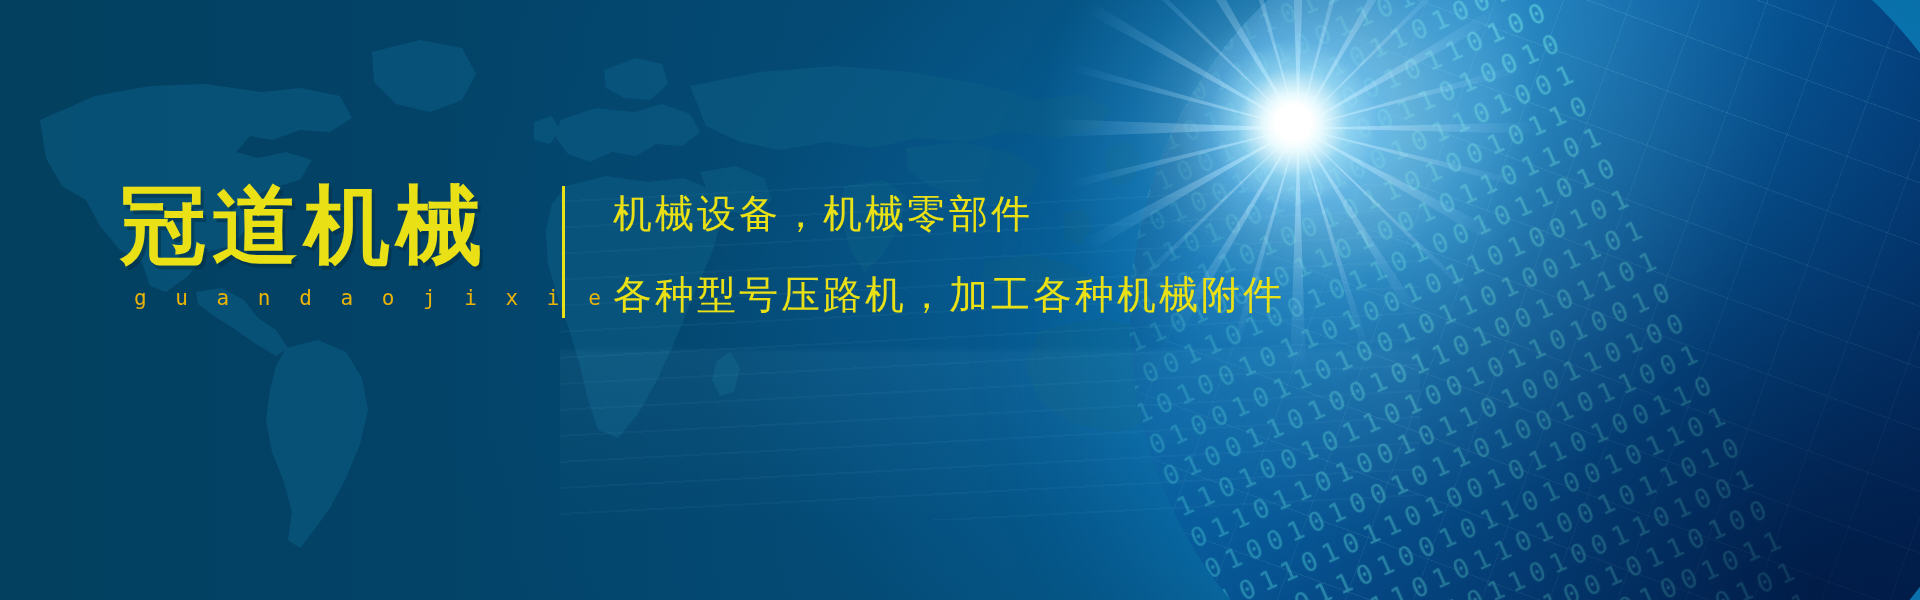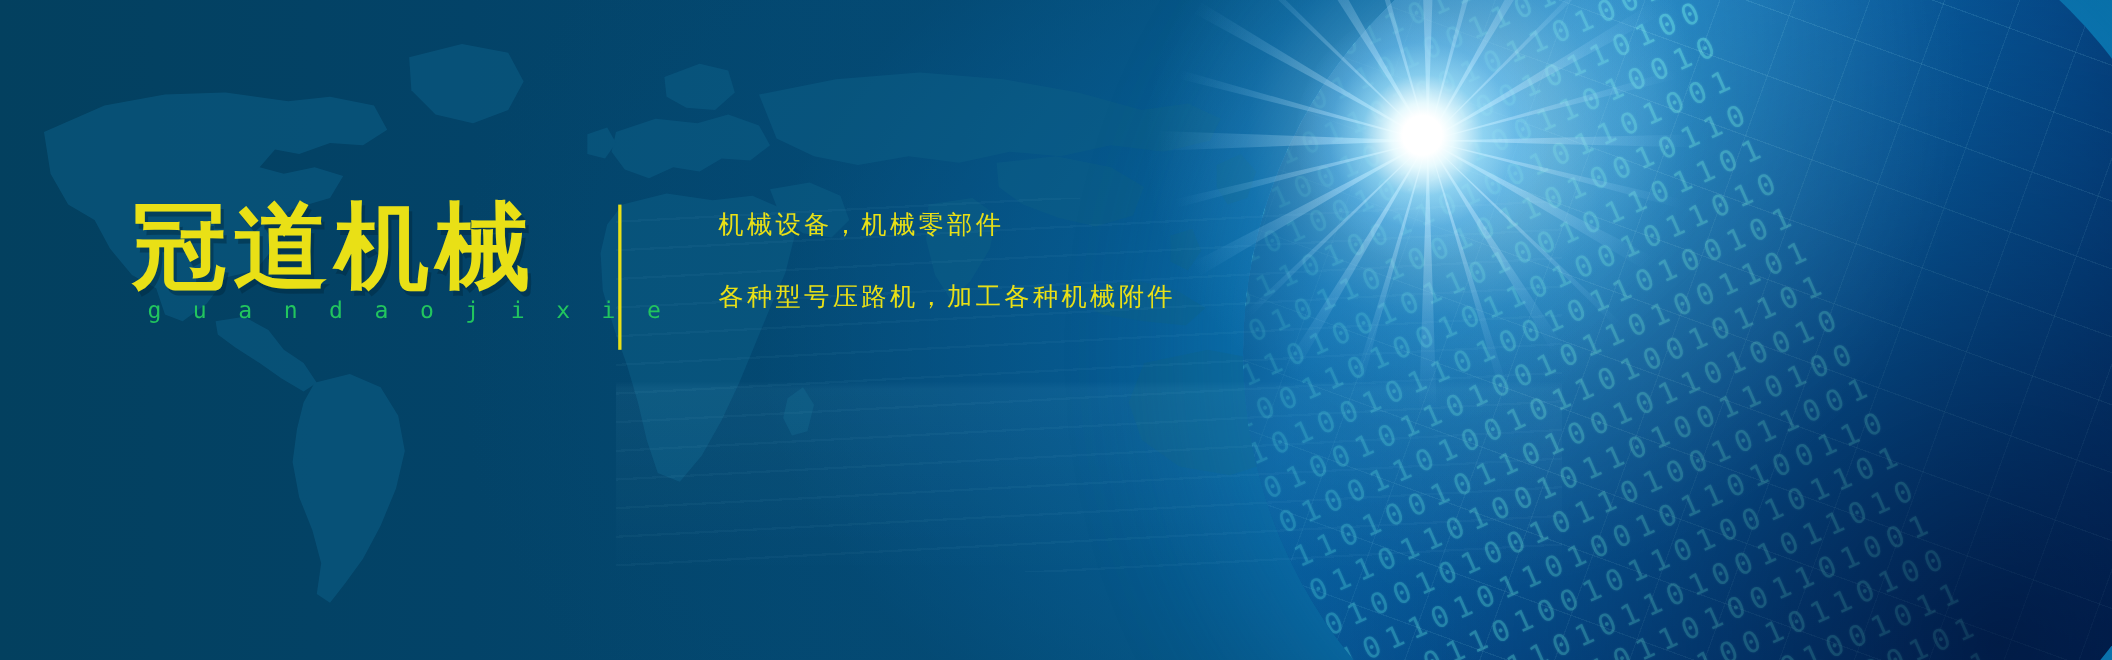--- a/index.html
+++ b/index.html
@@ -165,22 +165,22 @@
     color: #e9e016;
     font-family: "DejaVu Sans", sans-serif;
     font-weight: 700;
     font-size: 86px;
     line-height: 1.0;
     letter-spacing: 6px;
     white-space: nowrap;
     text-shadow: 3px 4px 0 rgba(1,40,62,0.45);
   }
   .logo-pinyin {
-    margin-top: 2px;
-    color: #22c55e;
+    margin-top: 18px;
+    color: #eab308;
     font-family: "DejaVu Sans Mono", monospace;
     font-size: 21px;
     letter-spacing: 8px;
     padding-left: 14px;
     white-space: nowrap;
   }
 
   .divider {
     width: 3px;
     align-self: stretch;
@@ -188,25 +188,24 @@
     margin: 6px 48px 10px 22px;
     min-height: 132px;
   }
 
   .tagline-block {
     padding-top: 14px;
   }
   .tagline {
     color: #e9e016;
     font-family: "DejaVu Sans", sans-serif;
-    font-size: 23px;
+    font-size: 39px;
     letter-spacing: 3px;
     line-height: 1.0;
     white-space: nowrap;
-    margin-left: 40px;
   }
   .tagline + .tagline { margin-top: 42px; text-align: right; }
 
   
   .streaks {
     position: absolute;
     left: 560px;
     top: 180px;
     width: 860px;
     height: 340px;

